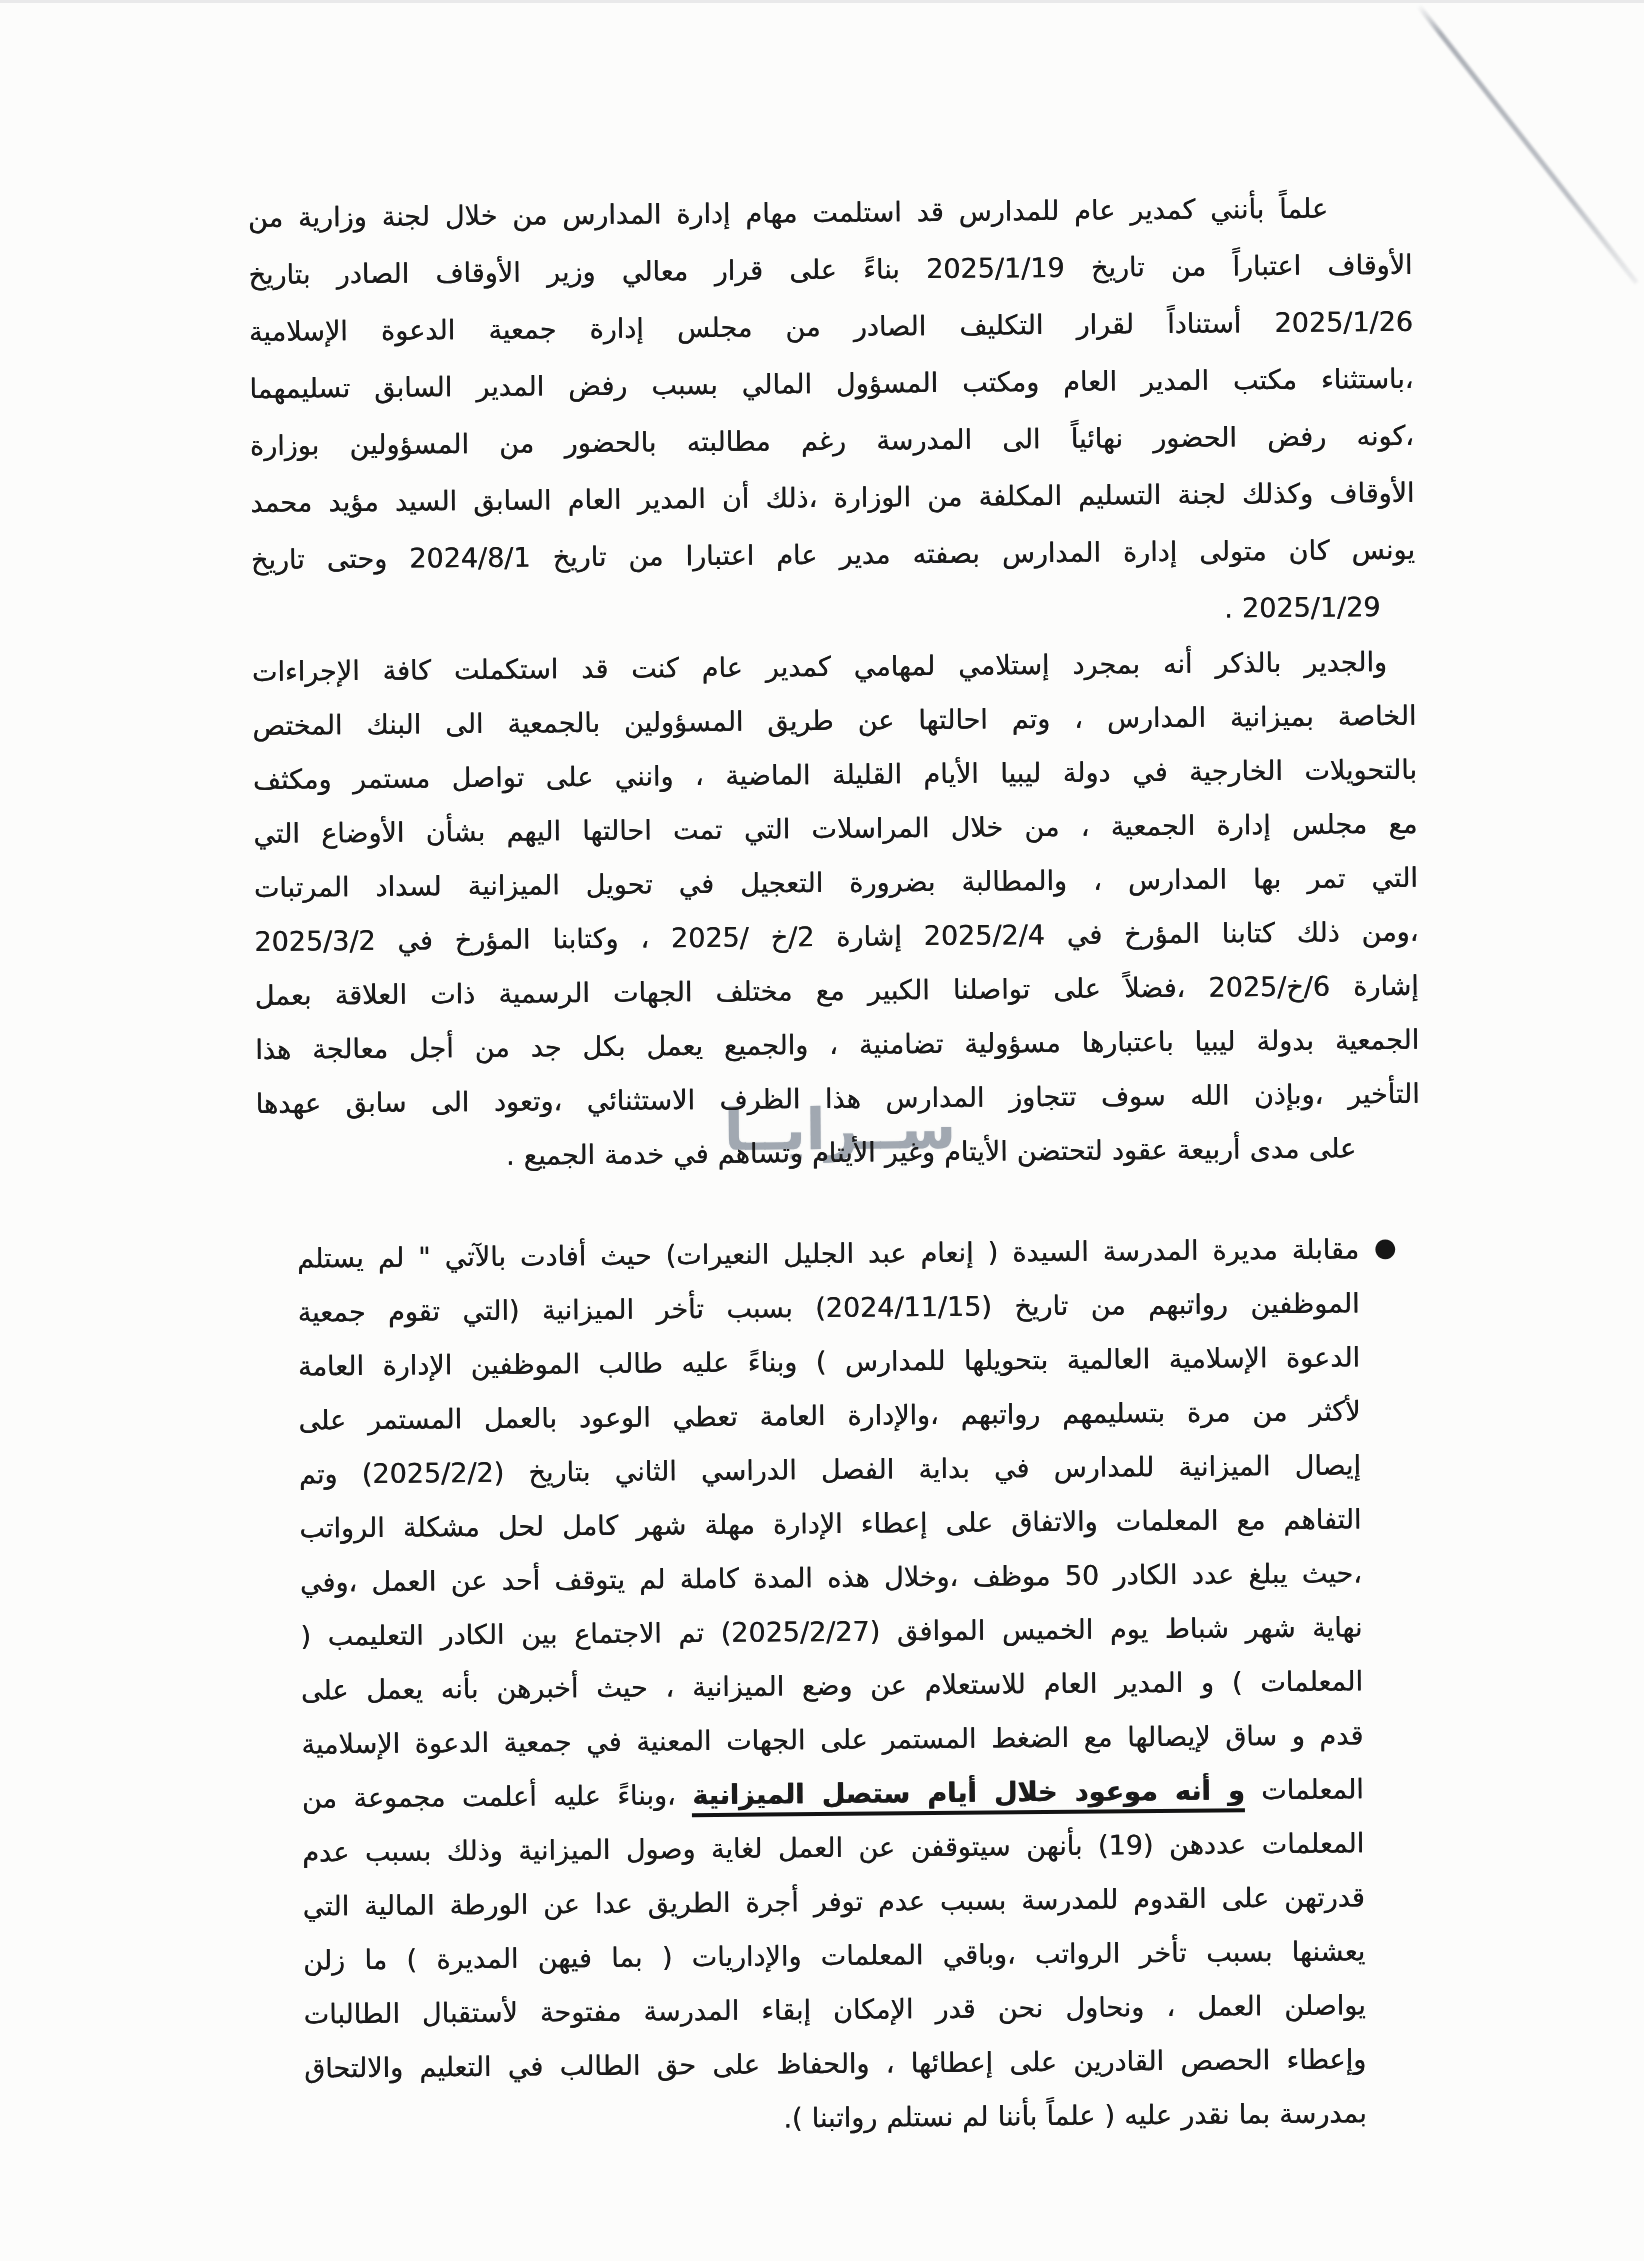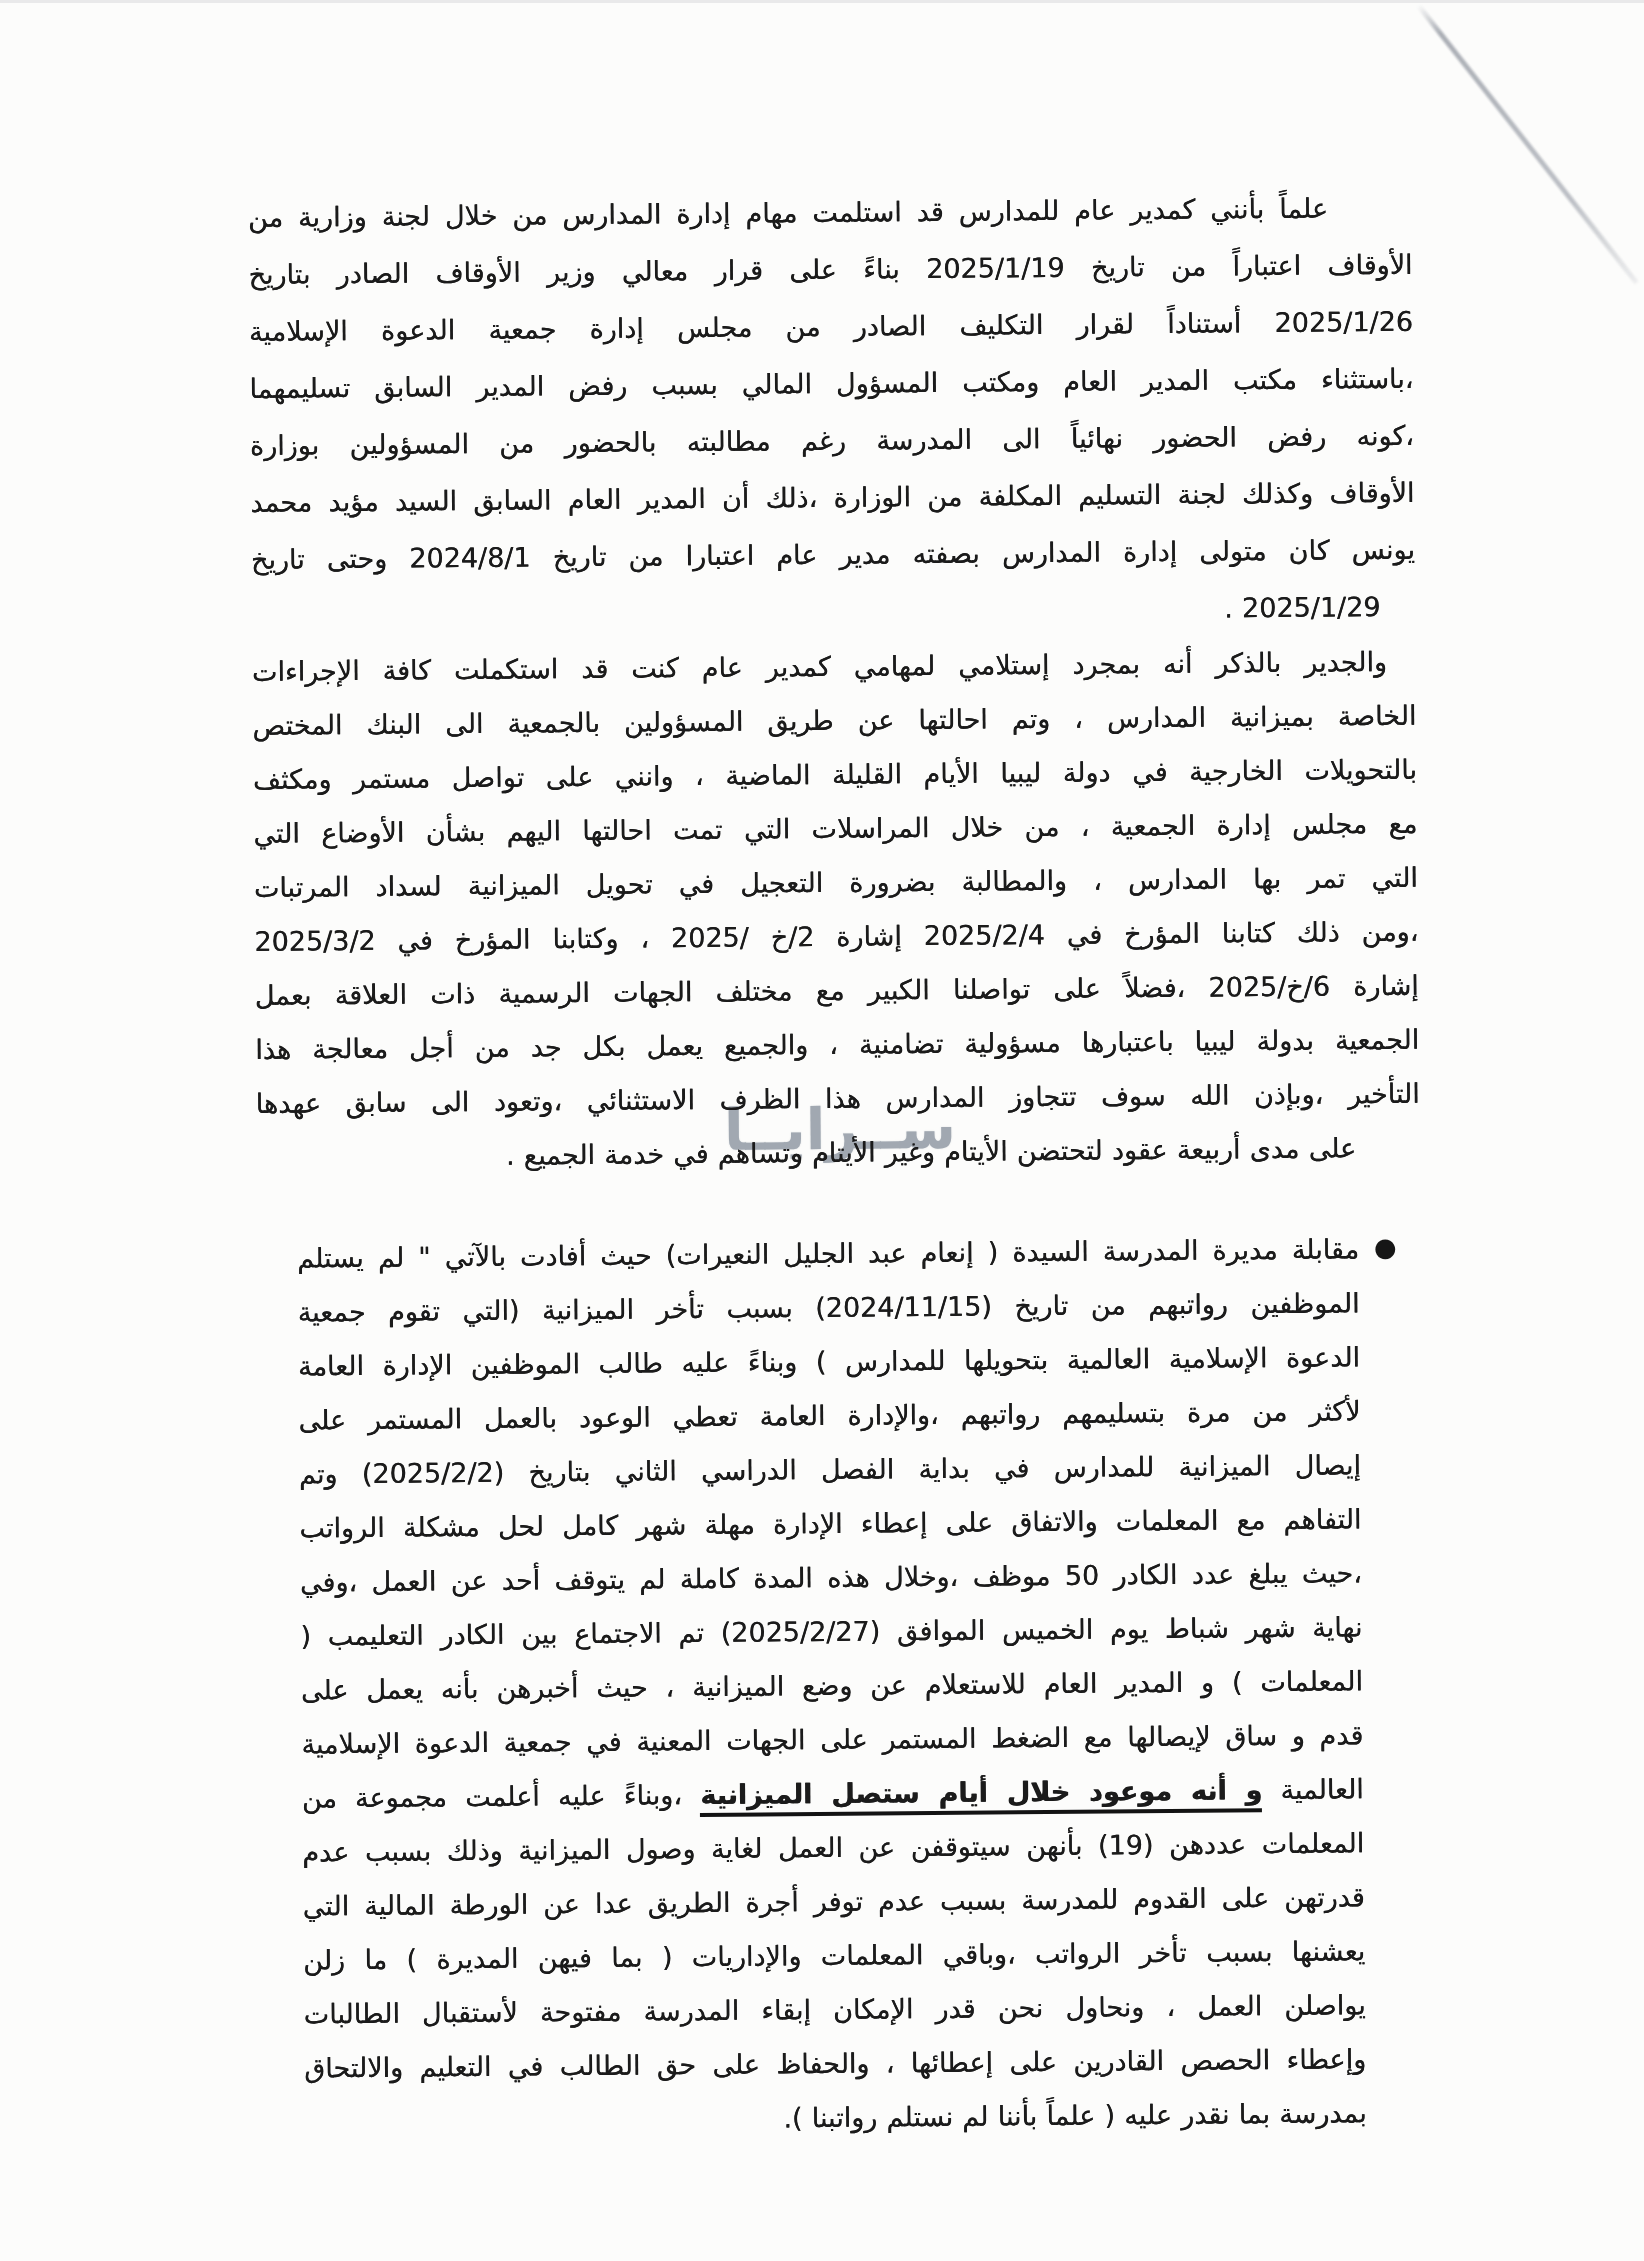--- a/index.html
+++ b/index.html
@@ -102,21 +102,21 @@
       <div class="ln">مقابلة مديرة المدرسة السيدة ( إنعام عبد الجليل النعيرات) حيث أفادت بالآتي " لم يستلم</div>
       <div class="ln">الموظفين رواتبهم من تاريخ (2024/11/15) بسبب تأخر الميزانية (التي تقوم جمعية</div>
       <div class="ln">الدعوة الإسلامية العالمية بتحويلها للمدارس ) وبناءً عليه طالب الموظفين الإدارة العامة</div>
       <div class="ln">لأكثر من مرة بتسليمهم رواتبهم ،والإدارة العامة تعطي الوعود بالعمل المستمر على</div>
       <div class="ln">إيصال الميزانية للمدارس في بداية الفصل الدراسي الثاني بتاريخ (2025/2/2) وتم</div>
       <div class="ln">التفاهم مع المعلمات والاتفاق على إعطاء الإدارة مهلة شهر كامل لحل مشكلة الرواتب</div>
       <div class="ln">،حيث يبلغ عدد الكادر 50 موظف ،وخلال هذه المدة كاملة لم يتوقف أحد عن العمل ،وفي</div>
       <div class="ln">نهاية شهر شباط يوم الخميس الموافق (2025/2/27) تم الاجتماع بين الكادر التعليمب (</div>
       <div class="ln">المعلمات ) و المدير العام للاستعلام عن وضع الميزانية ، حيث أخبرهن بأنه يعمل على</div>
       <div class="ln">قدم و ساق لإيصالها مع الضغط المستمر على الجهات المعنية في جمعية الدعوة الإسلامية</div>
-      <div class="ln"><span>العالمية </span><span class="underl">و أنه موعود خلال أيام ستصل الميزانية</span><span> ،وبناءً عليه أعلمت مجموعة من</span></div>
+      <div class="ln"><span>المعلمات </span><span class="underl">و أنه موعود خلال أيام ستصل الميزانية</span><span> ،وبناءً عليه أعلمت مجموعة من</span></div>
       <div class="ln">المعلمات عددهن (19) بأنهن سيتوقفن عن العمل لغاية وصول الميزانية وذلك بسبب عدم</div>
       <div class="ln">قدرتهن على القدوم للمدرسة بسبب عدم توفر أجرة الطريق عدا عن الورطة المالية التي</div>
       <div class="ln">يعشنها بسبب تأخر الرواتب ،وباقي المعلمات والإداريات ( بما فيهن المديرة ) ما زلن</div>
       <div class="ln">يواصلن العمل ، ونحاول نحن قدر الإمكان إبقاء المدرسة مفتوحة لأستقبال الطالبات</div>
       <div class="ln">وإعطاء الحصص القادرين على إعطائها ، والحفاظ على حق الطالب في التعليم والالتحاق</div>
       <div class="ln endline">بمدرسة بما نقدر عليه ( علماً بأننا لم نستلم رواتبنا ).</div>
     </div>
 
   </div>
 </div>

